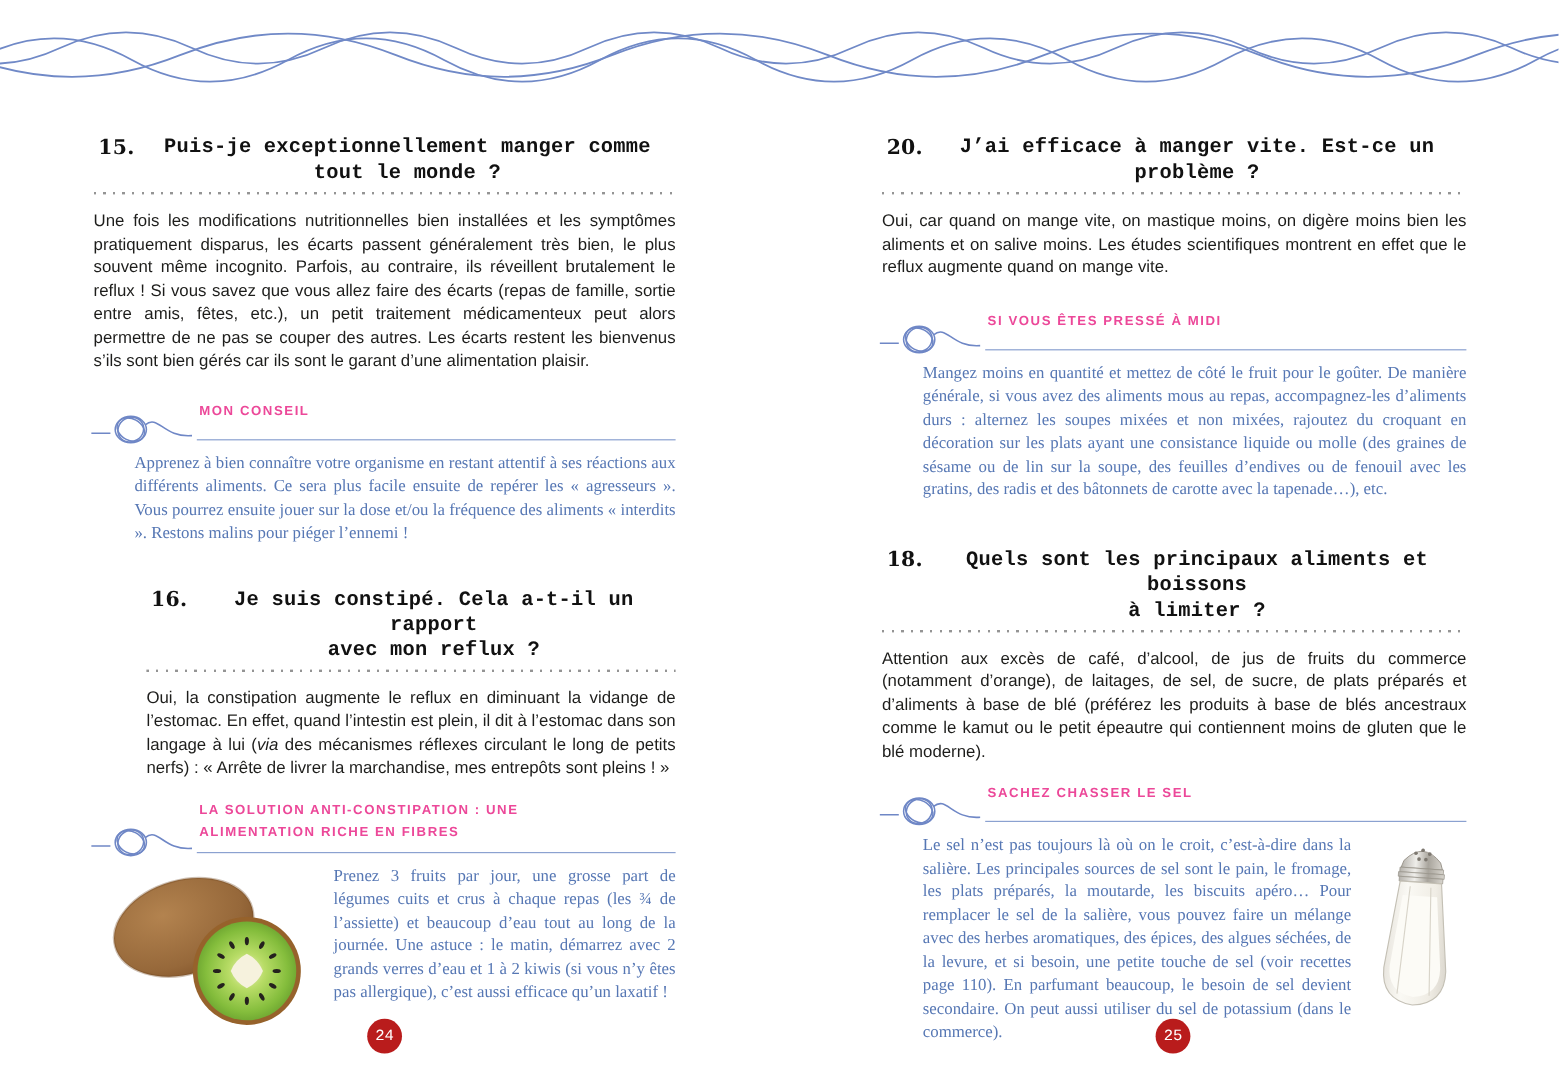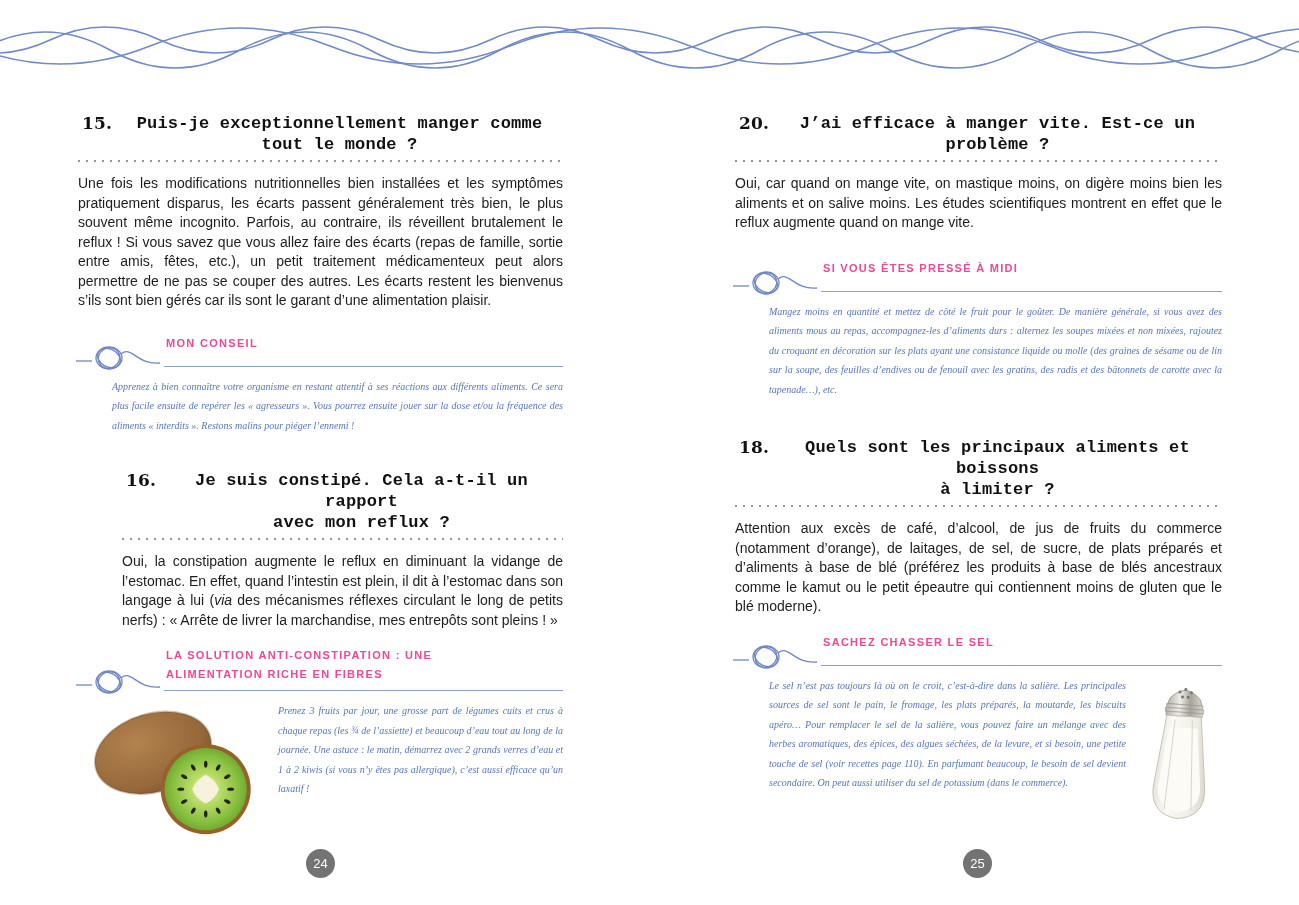--- a/index.html
+++ b/index.html
@@ -32,37 +32,37 @@
 
   
   .callout-head { position:relative; padding-left:88px; padding-bottom:7px; min-height:26px; }
   .callout-head .doodle { position:absolute; left:-2px; bottom:-8px; }
   .callout-head .rule { position:absolute; left:86px; right:0; bottom:0; height:1px; background:#8ba1d0; }
   .ct { display:block; font-weight:700; font-size:11px; letter-spacing:1.3px;
         color:#ec4899; line-height:19px; text-transform:uppercase; }
 
   
   .body-blue { margin:10px 0 0 0; padding-left:34px; font-family:"Liberation Serif", serif;
-               font-style:italic; font-size:10px; line-height:19.5px; color:#5677b4;
+               font-size:14px; line-height:19.5px; color:#5677b4;
                text-align:justify; }
 
   .m-conseil  { margin-top:23px; }
   .m-q16      { margin-top:35px;margin-left:44px; }
   .m-solution { margin-top:16px; }
   .m-presse   { margin-top:26px; }
   .m-q18      { margin-top:38px; }
   .m-sel      { margin-top:16px; }
 
   .kiwi-img { float:left; width:182px; height:134px; margin:2px 10px 0 -26px; }
   .salt-img { float:right; width:92px; height:158px; margin:0 -6px 4px 10px; }
 
   
   .pagenum { position:absolute; top:849px; width:29px; height:29px; border-radius:50%;
-             background:#737373; color:#ffffff; font-size:13px;
-             display:flex; align-items:center; justify-content:center; }
+             background:#b91c1c; color:#ffffff; font-size:13px;
+             display:flex; align-items:center; justify-content:center;font-family:Liberation Mono, monospace; }
   .pagenum.p24 { left:306px; }
   .pagenum.p25 { left:963px; }
   .clearfix::after { content:""; display:block; clear:both; }
 </style>
 </head>
 <body>
 
 <div class="sheet">
 
   <svg class="waves" width="1299" height="80" viewBox="0 0 1299 80">

